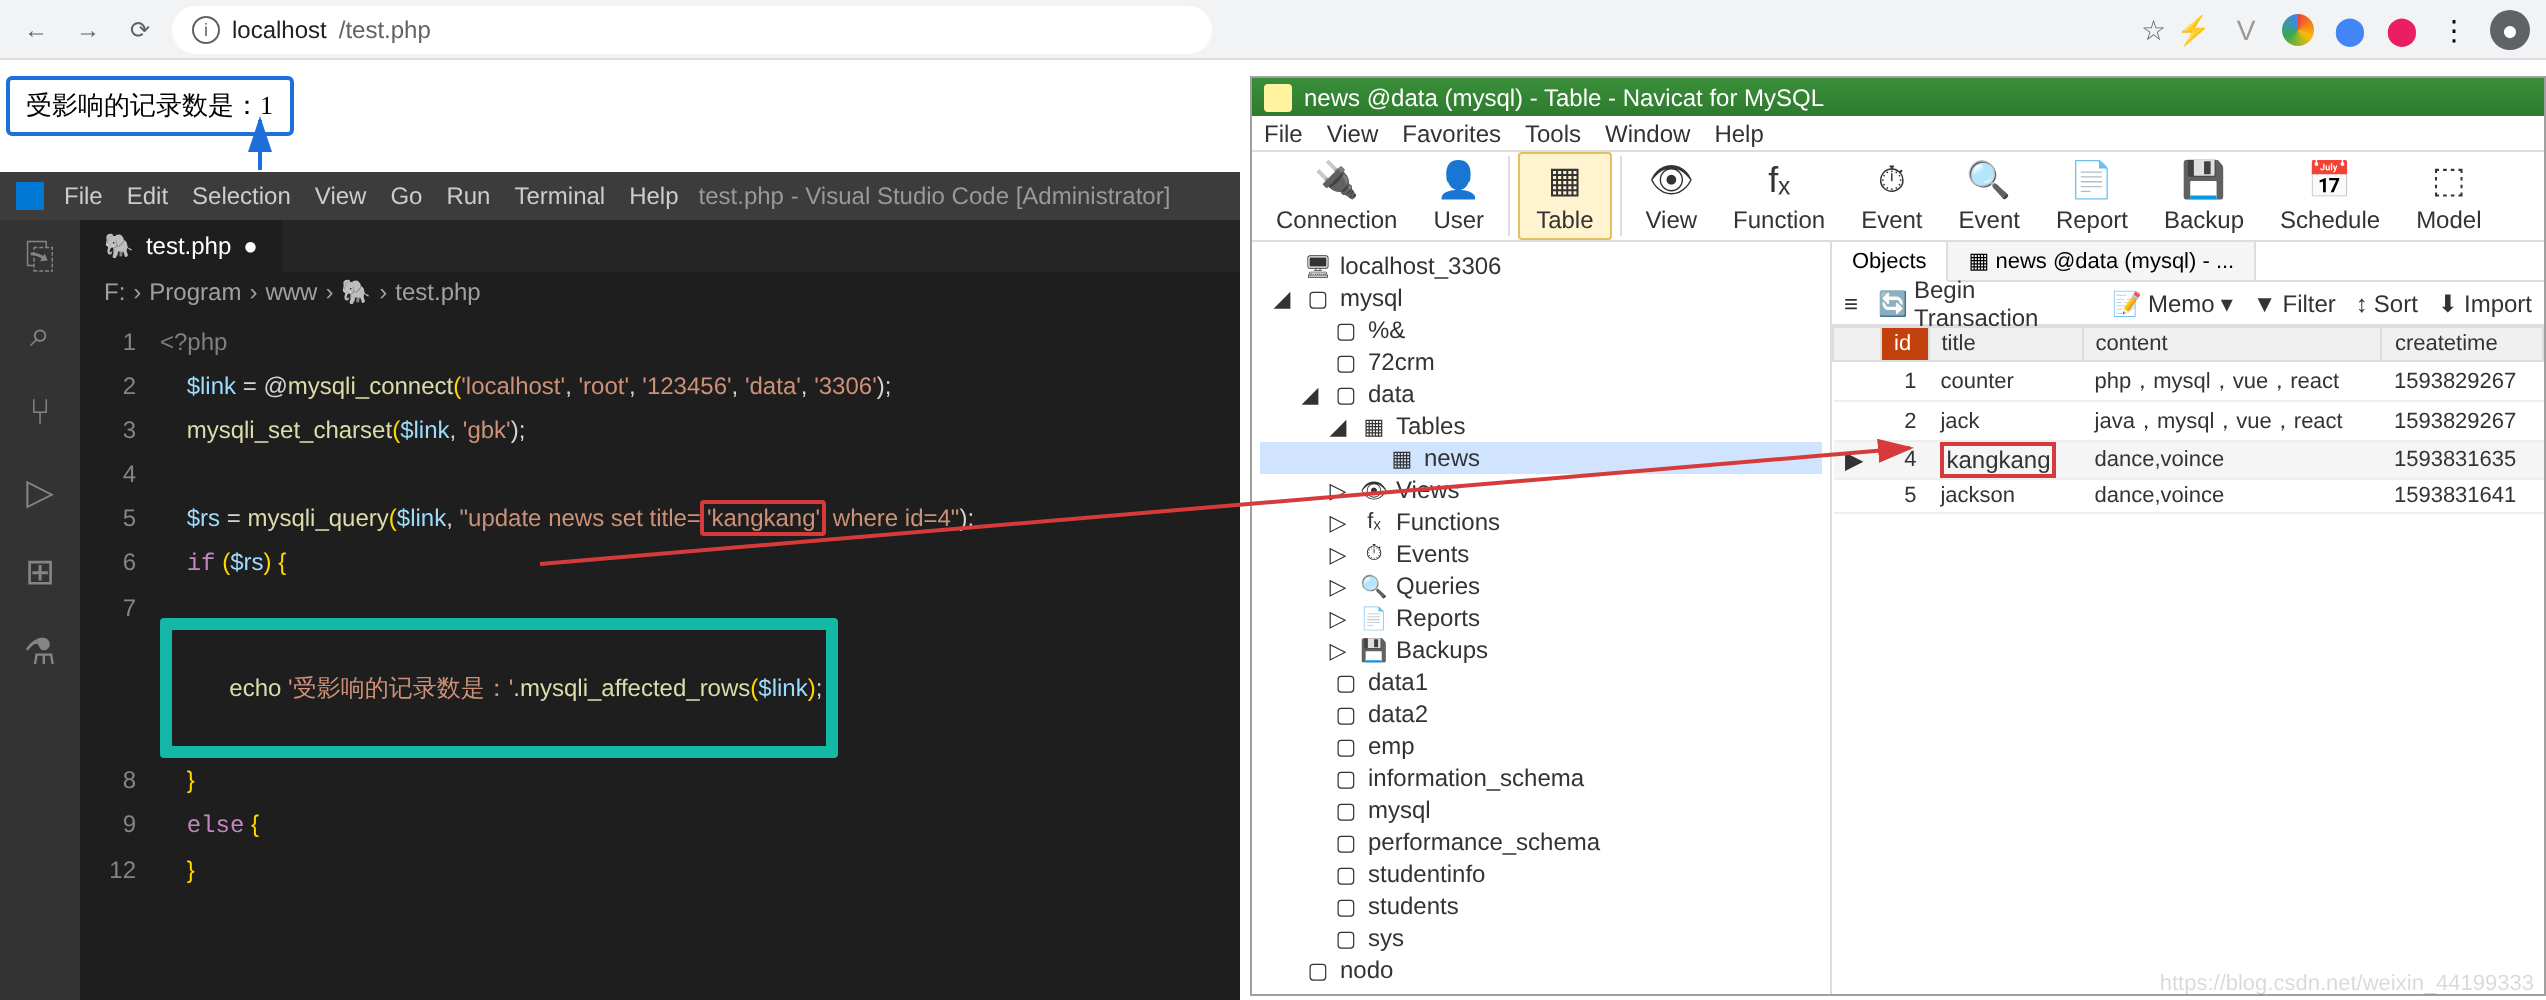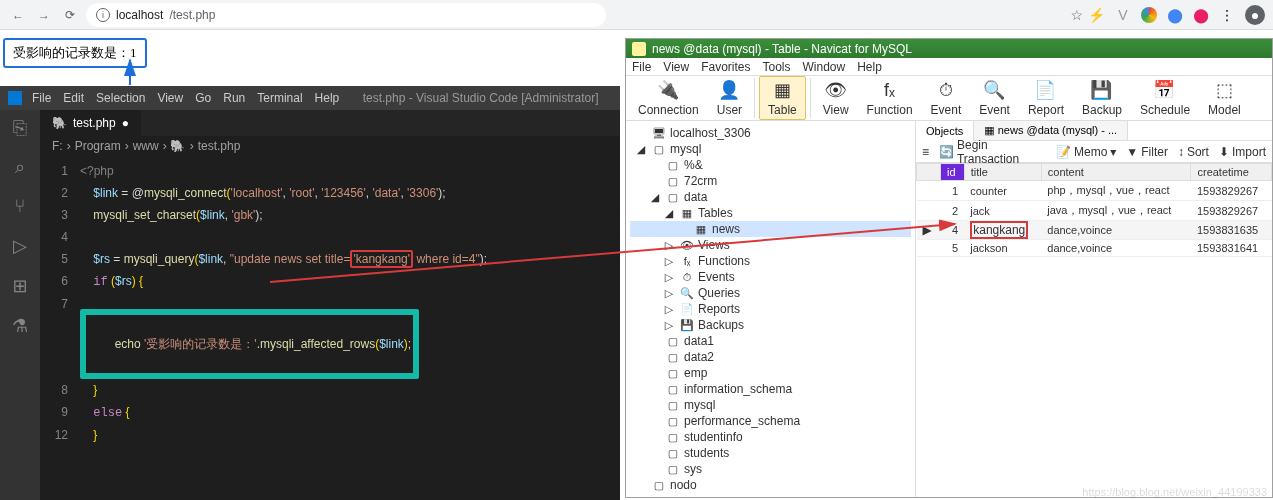--- a/index.html
+++ b/index.html
@@ -17,21 +17,21 @@
 .ext-icons span { width: 16px; height: 16px; display: flex; align-items: center; justify-content: center; font-size: 14px; }
 
 
 .page-output { position: absolute; left: 3px; top: 38px; border: 2px solid #1e6fd9; border-radius: 3px; padding: 4px 8px; font-size: 13px; font-family: "SimSun", serif; color: #000; background: #fff; }
 
 
 .vscode { position: absolute; left: 0; top: 86px; width: 620px; height: 414px; background: #1e1e1e; color: #ccc; display: flex; flex-direction: column; }
 .vscode-title { height: 24px; background: #3c3c3c; display: flex; align-items: center; padding: 0 8px; gap: 10px; font-size: 11px; color: #ccc; }
 .vscode-title .win-icon { width: 14px; height: 14px; background: #0078d4; }
 .vscode-title .menu { display: flex; gap: 12px; }
-.vscode-title .title-center { flex: 1; text-align: center; color: #999; }
+.vscode-title .title-center { flex: 1; text-align: left; color: #999; }
 .vscode-body { flex: 1; display: flex; }
 .activity-bar { width: 40px; background: #333; display: flex; flex-direction: column; align-items: center; padding-top: 8px; gap: 18px; color: #858585; }
 .activity-bar .act { font-size: 18px; }
 .editor-area { flex: 1; display: flex; flex-direction: column; }
 .tab-row { height: 26px; background: #252526; display: flex; align-items: stretch; }
 .tab { background: #1e1e1e; color: #fff; padding: 0 12px; display: flex; align-items: center; gap: 6px; font-size: 12px; }
 .tab .dot { color: #fff; }
 .breadcrumb { height: 20px; padding: 0 12px; color: #a0a0a0; font-size: 11px; display: flex; align-items: center; gap: 4px; }
 .code { padding: 4px 0; font-family: Consolas, monospace; font-size: 14px; line-height: 22px; }
 .code-line { display: flex; }
@@ -64,21 +64,21 @@
 .ti-ic { width: 14px; display: inline-block; text-align: center; font-size: 11px; }
 .nav-right { flex: 1; display: flex; flex-direction: column; }
 .obj-tabs { height: 20px; display: flex; align-items: stretch; border-bottom: 1px solid #ddd; }
 .obj-tab { padding: 2px 10px; font-size: 11px; border-right: 1px solid #ddd; background: #f5f5f5; display: flex; align-items: center; }
 .obj-tab.active { background: #fff; border-bottom: 1px solid #fff; margin-bottom: -1px; }
 .obj-toolbar { height: 22px; display: flex; align-items: center; padding: 0 6px; gap: 10px; font-size: 11px; color: #333; border-bottom: 1px solid #ddd; }
 .obj-toolbar .tbtn { display: flex; align-items: center; gap: 3px; cursor: pointer; }
 .data-table { flex: 1; }
 .data-table table { border-collapse: collapse; width: 100%; }
 .data-table th { background: #f0f0f0; text-align: left; padding: 2px 6px; font-size: 11px; font-weight: normal; border: 1px solid #ddd; color: #333; }
-.data-table th.id { background: #6d28d9; color: #fff; }
+.data-table th.id { background: #c2410c; color: #fff; }
 .data-table td { padding: 2px 6px; font-size: 11px; border-bottom: 1px solid #eee; color: #333; }
 .data-table tr.active td { background: #f5f5f5; }
 .row-ptr { color: #333; width: 12px; display: inline-block; }
 .cell-hl { border: 2px solid #d73a3a; padding: 0 1px; }
 
 
 .arrow-svg { position: absolute; left: 0; top: 0; width: 1273px; height: 500px; pointer-events: none; }
 
 .watermark { position: absolute; right: 6px; bottom: 2px; font-size: 11px; color: rgba(0,0,0,0.15); }
 </style>
@@ -441,13 +441,13 @@
         <path d="M0,0 L9,3 L0,6 Z" fill="#1e6fd9"></path>
       </marker>
     <marker id="ah-red" markerWidth="10" markerHeight="10" refX="8" refY="3" orient="auto">
         <path d="M0,0 L9,3 L0,6 Z" fill="#d73a3a"></path>
       </marker>
   </defs>
   <line x1="130" y1="85" x2="130" y2="60" stroke="#1e6fd9" stroke-width="2" marker-end="url(#ah-blue)"></line>
   <line x1="270" y1="282" x2="955" y2="224" stroke="#d73a3a" stroke-width="2" marker-end="url(#ah-red)"></line>
 </svg>
 
-<div class="watermark">https://blog.blog.net/weixin_44199333</div>
+<div class="watermark">https://blog.csdn.net/weixin_44199333</div>
 
 </body></html>

